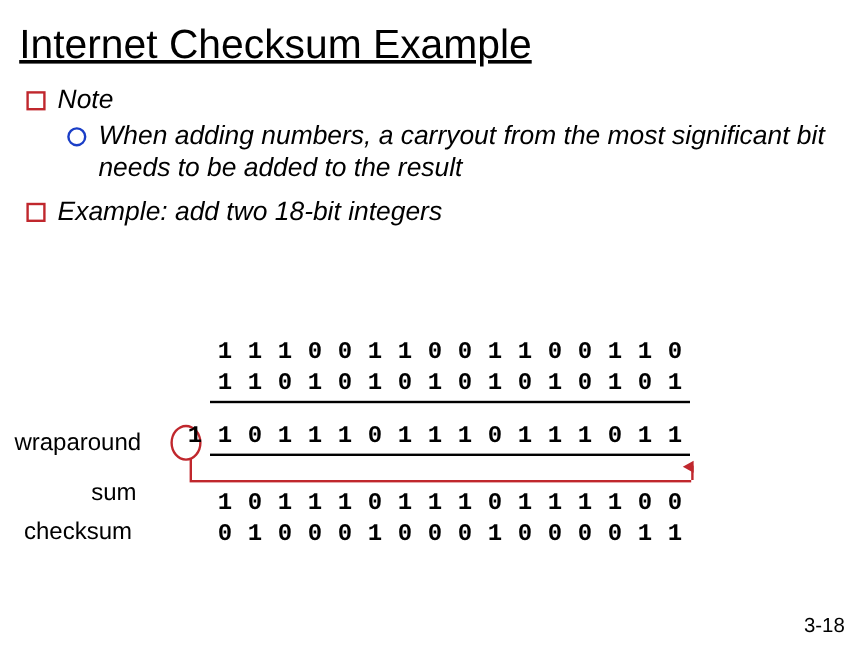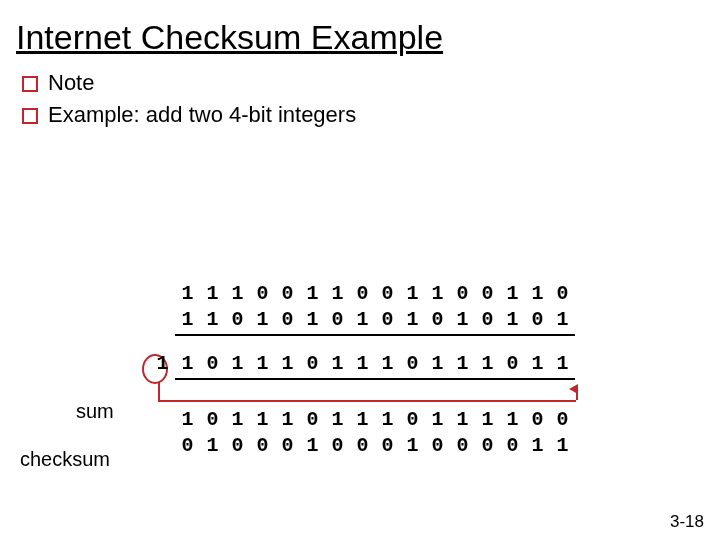--- a/index.html
+++ b/index.html
@@ -20,20 +20,21 @@
   }
   .title {
     font-size: 34px;
     text-decoration: underline;
     margin: 0 0 12px 0;
     font-weight: normal;
   }
   .bullets {
     font-size: 22px;
     line-height: 1.25;
+    font-style: italic;
   }
   .lvl1 {
     display: flex;
     align-items: flex-start;
     margin: 4px 0 2px 6px;
   }
   .lvl2 {
     display: flex;
     align-items: flex-start;
     margin: 2px 0 8px 40px;
@@ -101,21 +102,21 @@
   }
   .lbl-sum {
     position: absolute;
     left: 76px;
     top: 400px;
     font-size: 20px;
   }
   .lbl-chk {
     position: absolute;
     left: 20px;
-    top: 448px;
+    top: 432px;
     font-size: 20px;
   }
 
   
   .arrow-h {
     position: absolute;
     height: 2px;
     background: #c0272d;
   }
   .arrow-v {
@@ -144,26 +145,31 @@
 
 <div class="slide">
 
   <h1 class="title">Internet Checksum Example</h1>
 
   <div class="bullets">
     <div class="lvl1">
       <span class="sq"></span>
       <span class="txt">Note</span>
     </div>
+    <div class="lvl2">
+      <span class="circ"></span>
+      <span class="txt">When adding numbers, a carryout from the most significant bit needs to be added to the result</span>
+    </div>
     <div class="lvl1">
       <span class="sq"></span>
-      <span class="txt">Example: add two 4-bit integers</span>
+      <span class="txt">Example: add two 18-bit integers</span>
     </div>
   </div>
 
+  <div class="lbl-wrap-text">wraparound</div>
   <div class="lbl-wrap-circle"></div>
   <div class="lbl-sum">sum</div>
   <div class="lbl-chk">checksum</div>
 
   <div class="bits-area">
     <div class="bits-row">
       <span class="bit pad"></span>
       <span class="bit">1</span>
       <span class="bit">1</span>
       <span class="bit">1</span>

